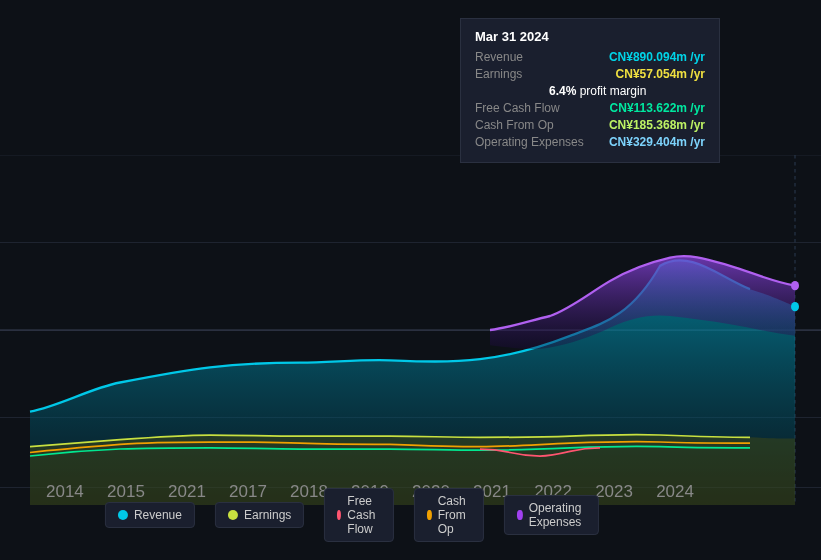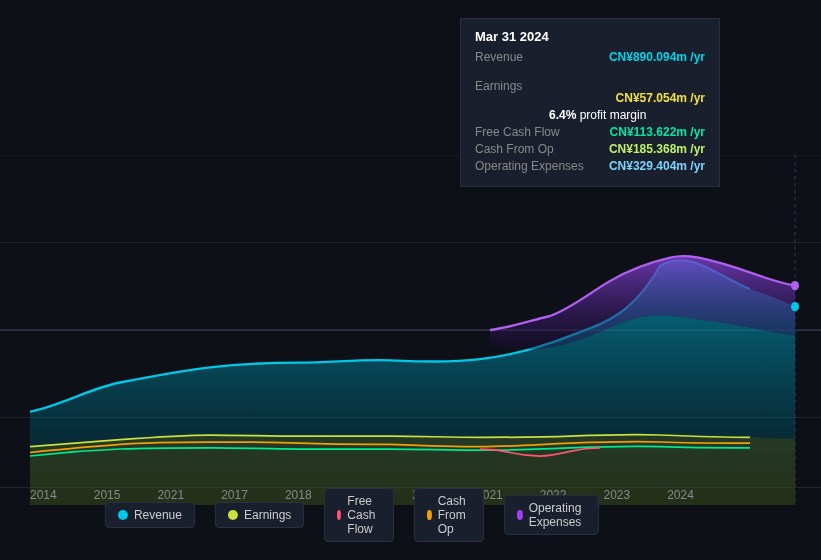--- a/index.html
+++ b/index.html
@@ -49,21 +49,21 @@
     .tooltip-label {
       color: #888;
       margin-right: 16px;
     }
 
     .tooltip-value {
       font-weight: 600;
     }
 
     .tooltip-value.cyan { color: #00d4e8; }
-    .tooltip-value.yellow { color: #f0e040; margin-top: 24px; }
+    .tooltip-value.yellow { color: #f0e040; }
     .tooltip-value.teal { color: #00e8a0; padding-left: 8px; }
     .tooltip-value.orange { color: #bef264; }
 
     .tooltip-margin {
       color: #ffffff;
       font-size: 12px;
       margin-bottom: 3px;
       padding-left: 2px;
       text-align: center;
     }
@@ -75,22 +75,23 @@
 
     
     .y-label {
       position: absolute;
       left: 8px;
       font-size: 11px;
       color: #888;
     }
 
     .x-label {
-      font-size: 12px;
+      font-size: 17px;
       color: #888;
+      margin-left: 16px;
     }
 
     
     .legend {
       position: absolute;
       bottom: 18px;
       left: 50%;
       transform: translateX(-50%);
       display: flex;
       gap: 20px;

